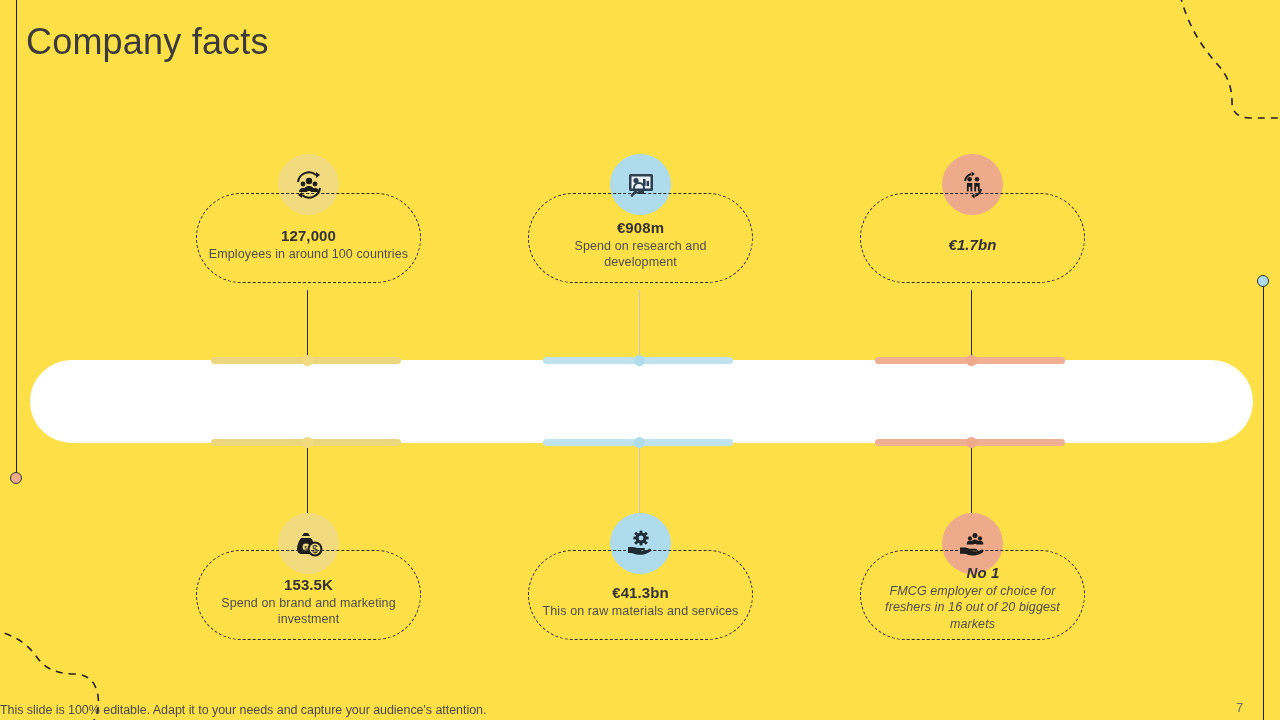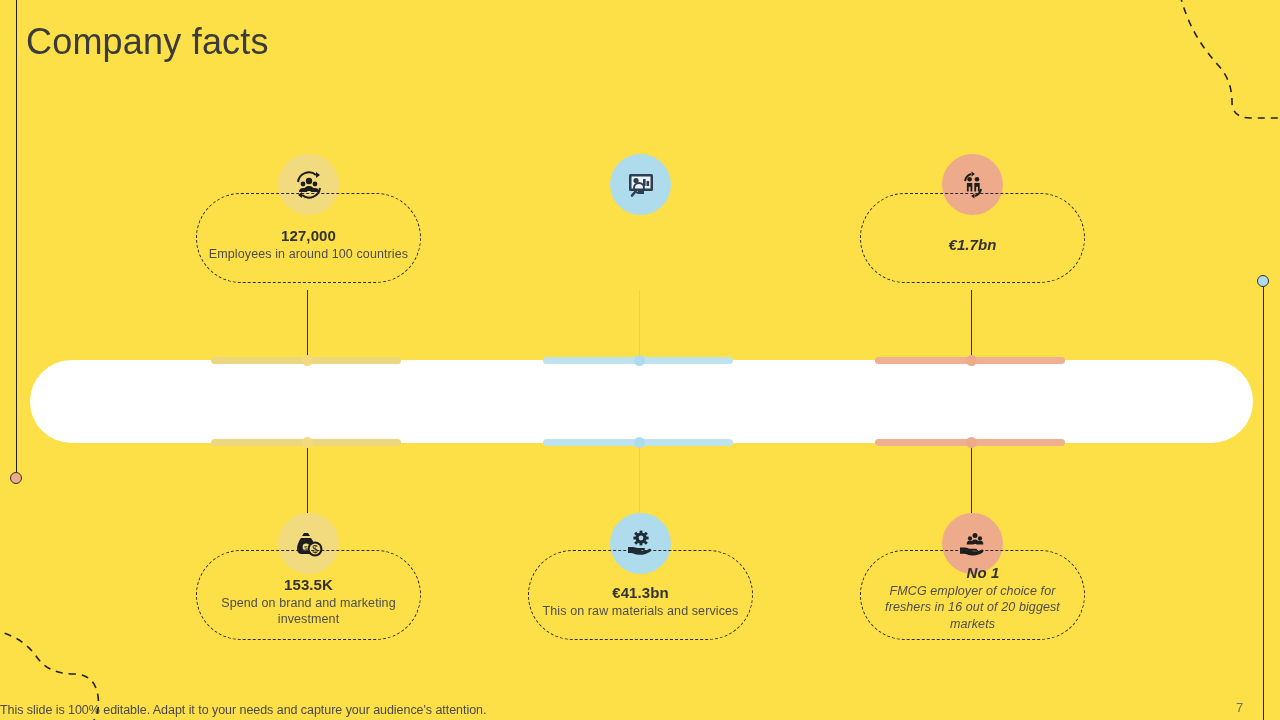--- a/index.html
+++ b/index.html
@@ -194,20 +194,24 @@
       <svg width="32" height="32" viewBox="0 0 32 32">
         <rect x="4" y="5" width="24" height="17" rx="1.5" fill="#2c3e50"></rect>
         <rect x="6.5" y="7.5" width="19" height="12" fill="#ecf3f7"></rect>
         <rect x="18" y="10" width="2.6" height="7" fill="#2c3e50"></rect>
         <rect x="21.5" y="12" width="2.6" height="5" fill="#2c3e50"></rect>
         <circle cx="11" cy="11.5" r="2.6" fill="#2c3e50"></circle>
         <rect x="13" y="22" width="6" height="3" fill="#2c3e50"></rect>
         <circle cx="14" cy="19" r="5" fill="none" stroke="#2c3e50" stroke-width="2"></circle>
         <line x1="10.5" y1="22.5" x2="7" y2="26.5" stroke="#2c3e50" stroke-width="2.6" stroke-linecap="round"></line>
       </svg>
+    </div>
+    <div class="card top">
+      <div class="card-value">€908m</div>
+      <div class="card-label">Spend on research and development</div>
     </div>
 
     <div class="bubble bottom" style="background:#aedcec">
       <svg width="32" height="32" viewBox="0 0 32 32">
         <g fill="#1d2b36">
           <circle cx="16" cy="10" r="5.6"></circle>
           <g>
             <rect x="14.6" y="2.6" width="2.8" height="3.2"></rect>
             <rect x="14.6" y="14.2" width="2.8" height="3.2"></rect>
             <rect x="8.4" y="8.6" width="3.2" height="2.8"></rect>

